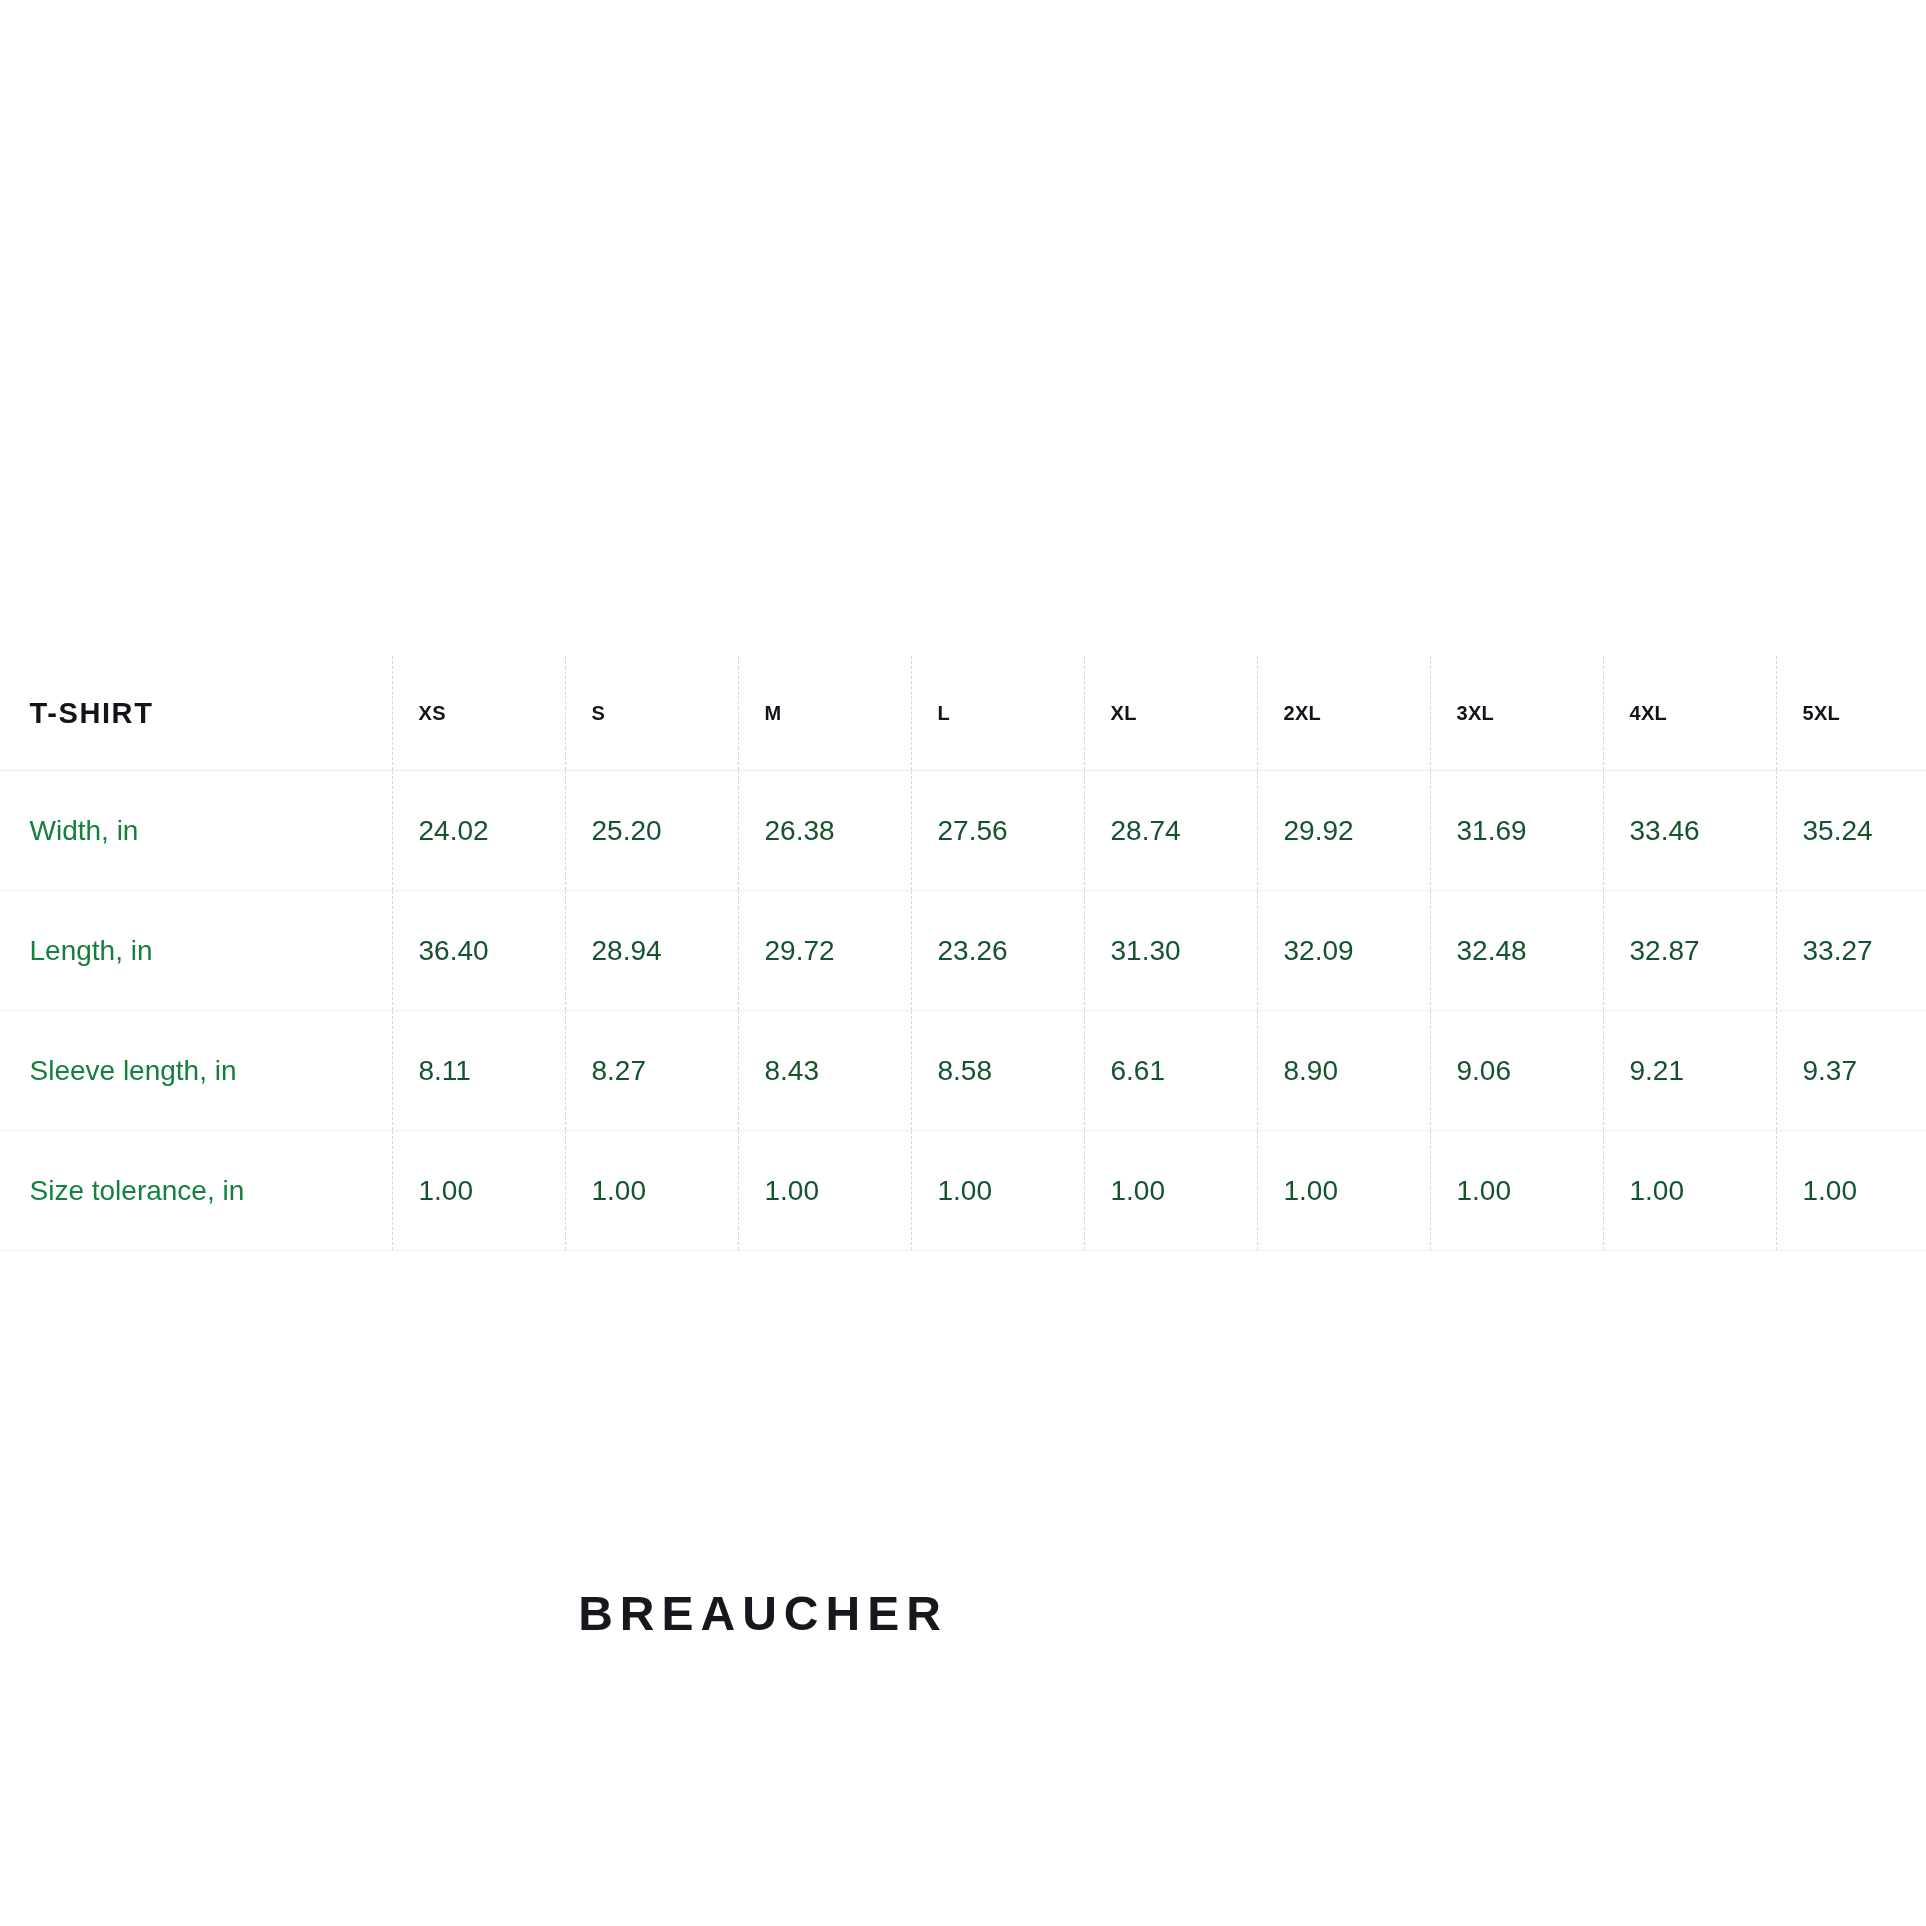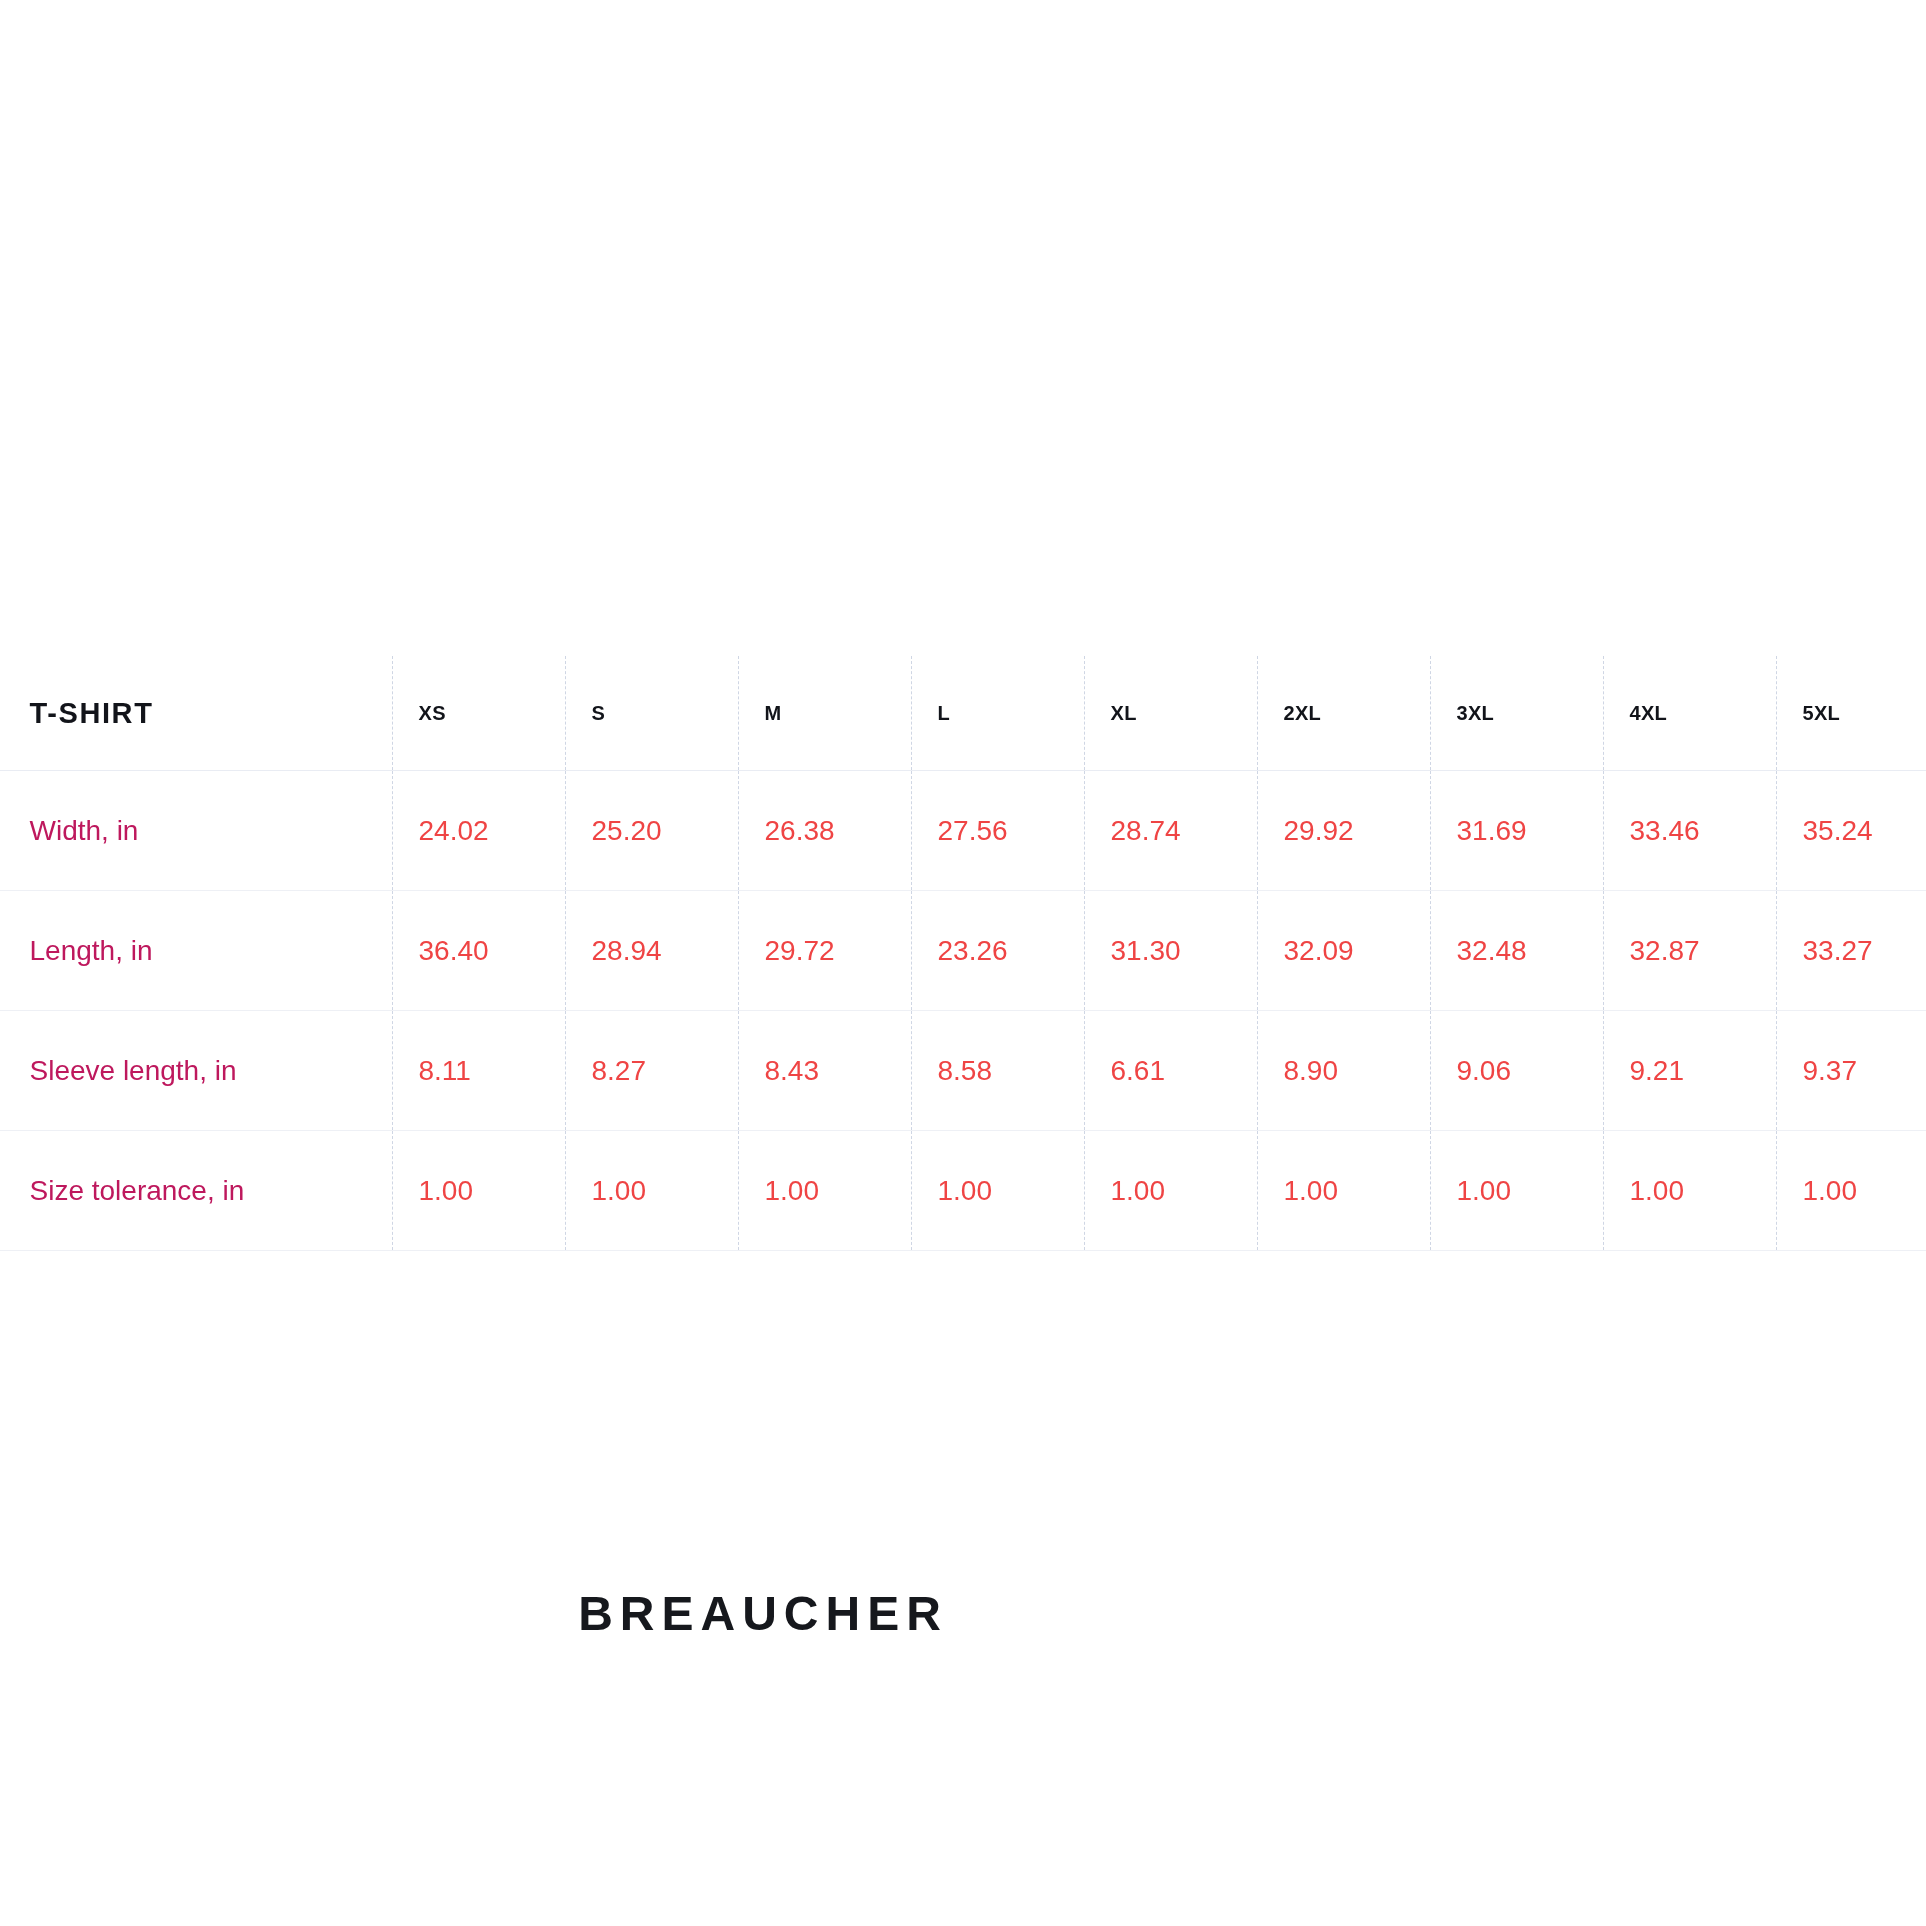--- a/index.html
+++ b/index.html
@@ -58,26 +58,26 @@
   }
   tr.header-row th.size-head {
     border-left: 1.3px dashed #cfd6e4;
     padding-left: 26px;
     letter-spacing: 0.3px;
   }
 
   
   tbody tr td {
     border-bottom: 1.3px solid #eef0f5;
-    color: #ef4444;
+    color: #14532d;
     font-size: 28px;
   }
   tbody tr td.row-label {
     padding-left: 29.5px;
-    color: #be185d;
+    color: #15803d;
   }
   tbody tr td.value-cell {
     border-left: 1.3px dashed #cfd6e4;
     padding-left: 26px;
   }
   tbody tr:last-child td {
     border-bottom: 1.3px solid #eef0f5;
   }
 
   

